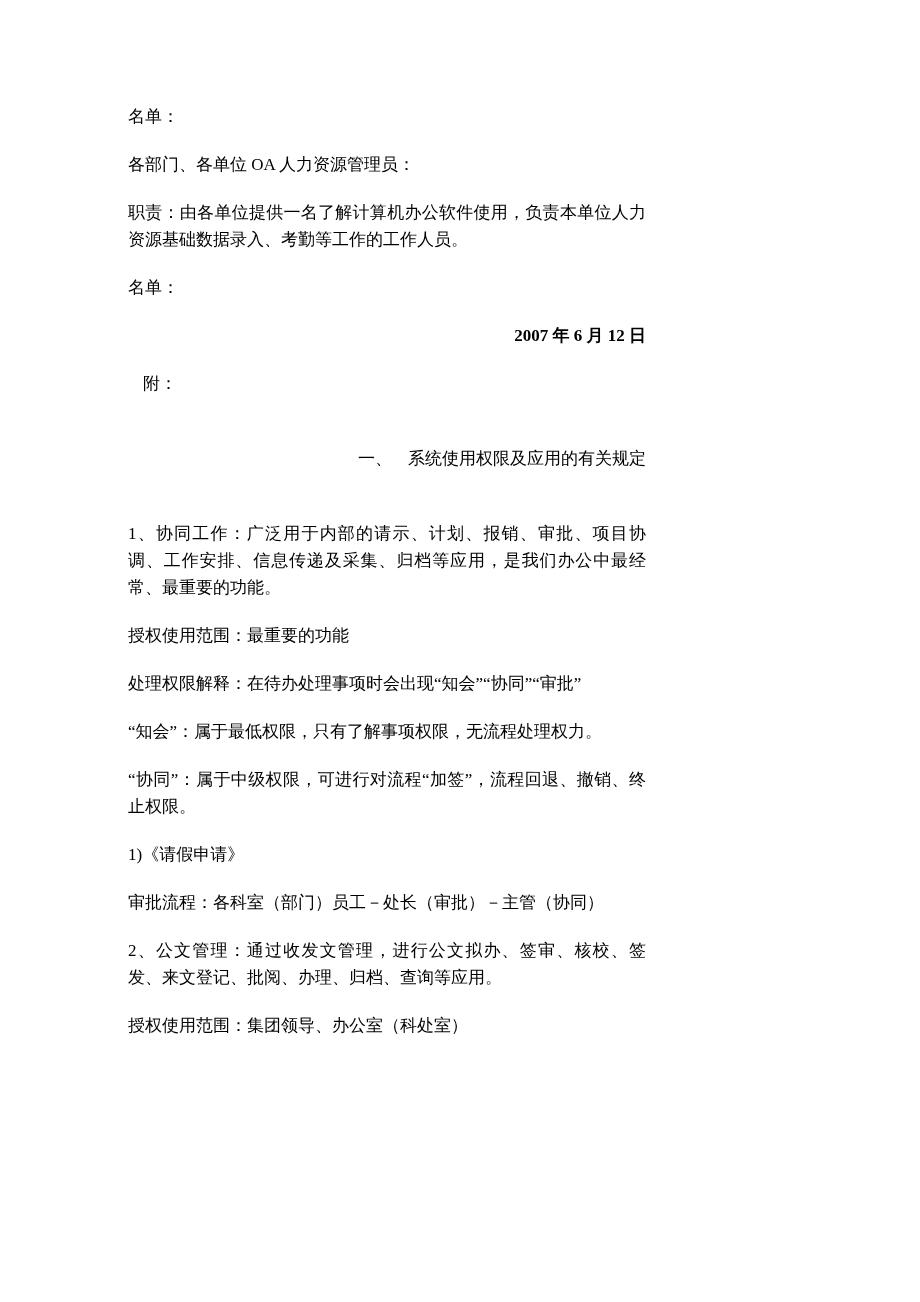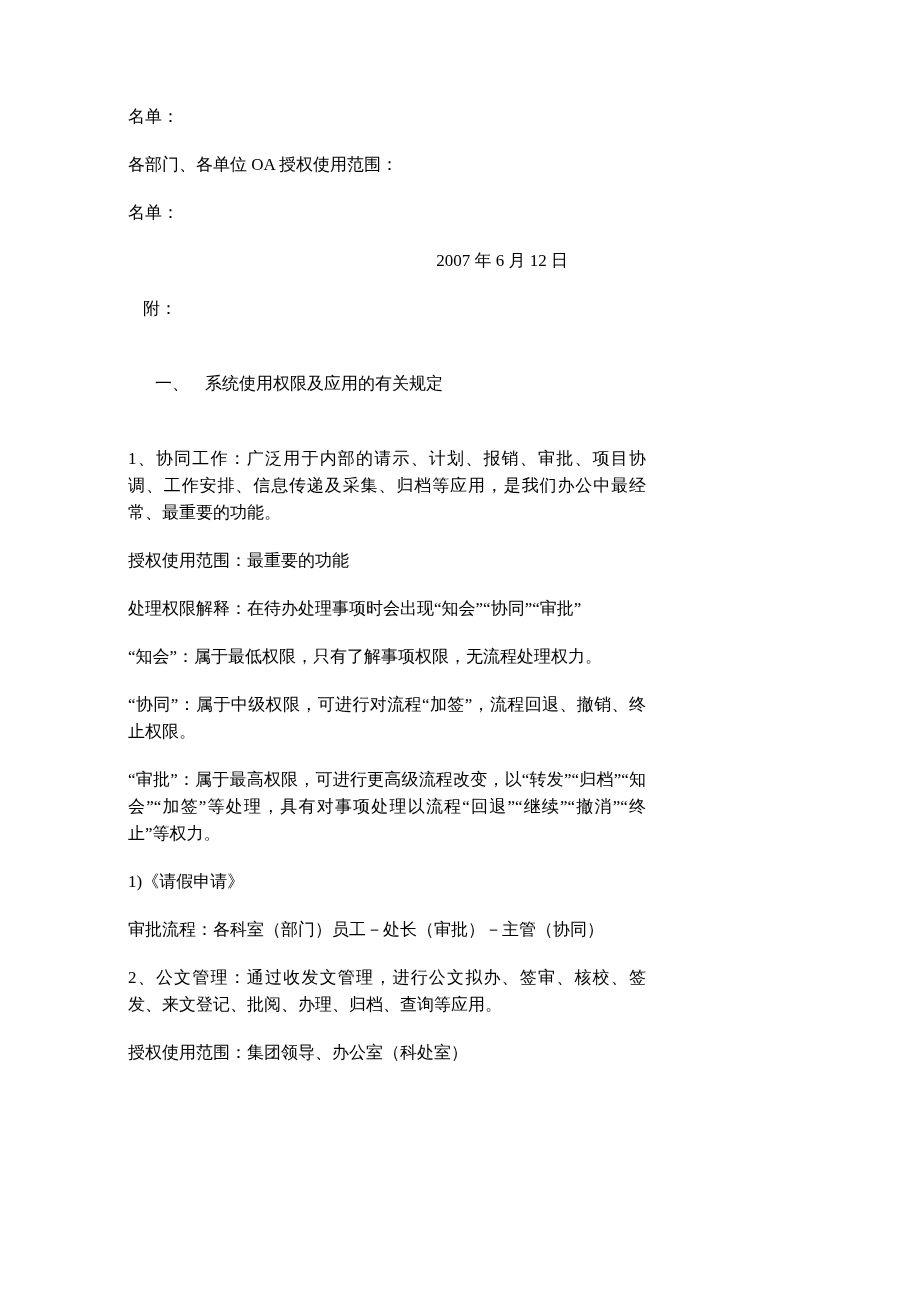--- a/index.html
+++ b/index.html
@@ -29,43 +29,45 @@
     word-break: break-all;
     white-space: pre-wrap;
   }
   .company-line {
     margin-top: 75px;
     padding-left: 239px;
     text-align: left;
   }
   .date-line {
     padding-left: 230px;
-    text-align: center;
+    text-align: right;
+    font-weight: bold;
   }
   .attach-line {
     padding-left: 15px;
     text-align: left;
   }
   .heading-line {
     padding-left: 10px;
-    text-align: left;
+    text-align: right;
   }
   .heading-line .section-title {
     margin-left: 16px;
   }
 </style>
 </head>
 <body>
 
 <div class="page">
 
   <p class="para">名单：</p>
 
-  <p class="para">各部门、各单位 OA 授权使用范围：</p>
+  <p class="para">各部门、各单位 OA 人力资源管理员：</p>
 
+  <p class="para">职责：由各单位提供一名了解计算机办公软件使用，负责本单位人力资源基础数据录入、考勤等工作的工作人员。</p>
 
   <p class="para">名单：</p>
 
 
   <p class="para date-line">2007 年 6 月 12 日</p>
 
   <p class="para attach-line">附：</p>
 
   <p class="para heading-line">
     <span class="section-number">一、</span><span class="section-title">系统使用权限及应用的有关规定</span>
@@ -74,21 +76,20 @@
   <p class="para">1、协同工作：广泛用于内部的请示、计划、报销、审批、项目协调、工作安排、信息传递及采集、归档等应用，是我们办公中最经常、最重要的功能。</p>
 
   <p class="para">授权使用范围：最重要的功能</p>
 
   <p class="para">处理权限解释：在待办处理事项时会出现“知会”“协同”“审批”</p>
 
   <p class="para">“知会”：属于最低权限，只有了解事项权限，无流程处理权力。</p>
 
   <p class="para">“协同”：属于中级权限，可进行对流程“加签”，流程回退、撤销、终止权限。</p>
 
-  <p class="para">“审批”：属于最高权限，可进行更高级流程改变，以“转发”“归档”“知会”“加签”等处理，具有对事项处理以流程“回退”“继续”“撤消”“终止”等权力。</p>
 
 
   <p class="para">1)《请假申请》</p>
 
   <p class="para">审批流程：各科室（部门）员工－处长（审批）－主管（协同）</p>
 
   <p class="para">2、公文管理：通过收发文管理，进行公文拟办、签审、核校、签发、来文登记、批阅、办理、归档、查询等应用。</p>
 
   <p class="para">授权使用范围：集团领导、办公室（科处室）</p>
 

